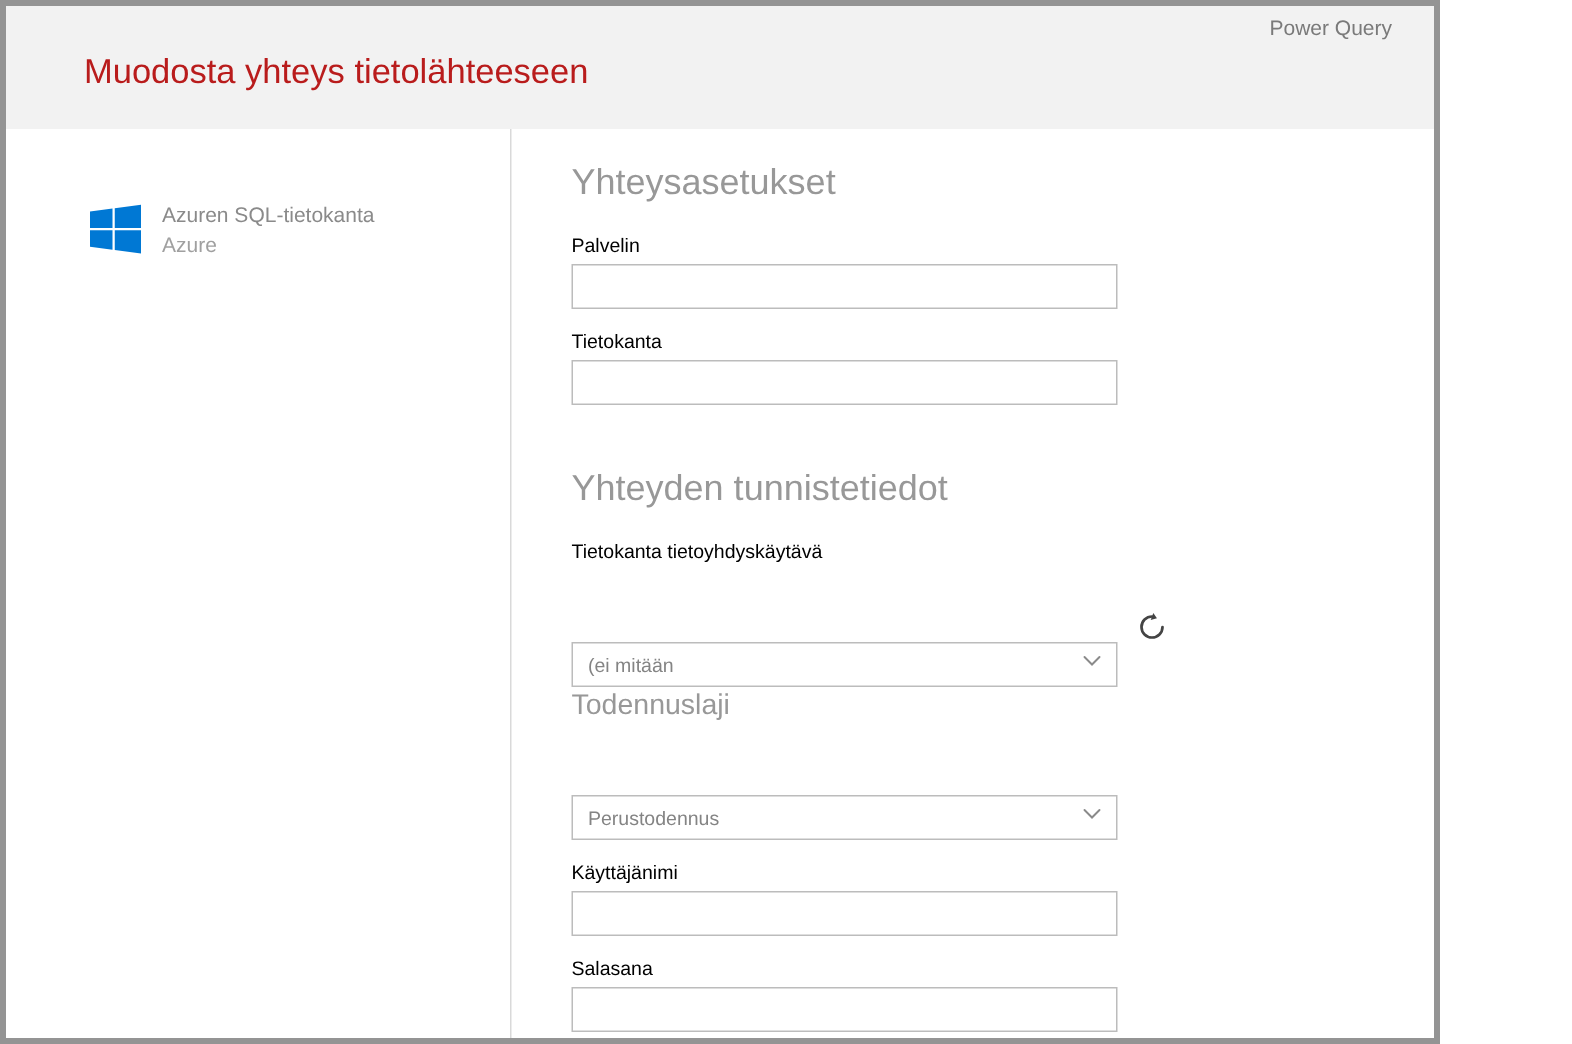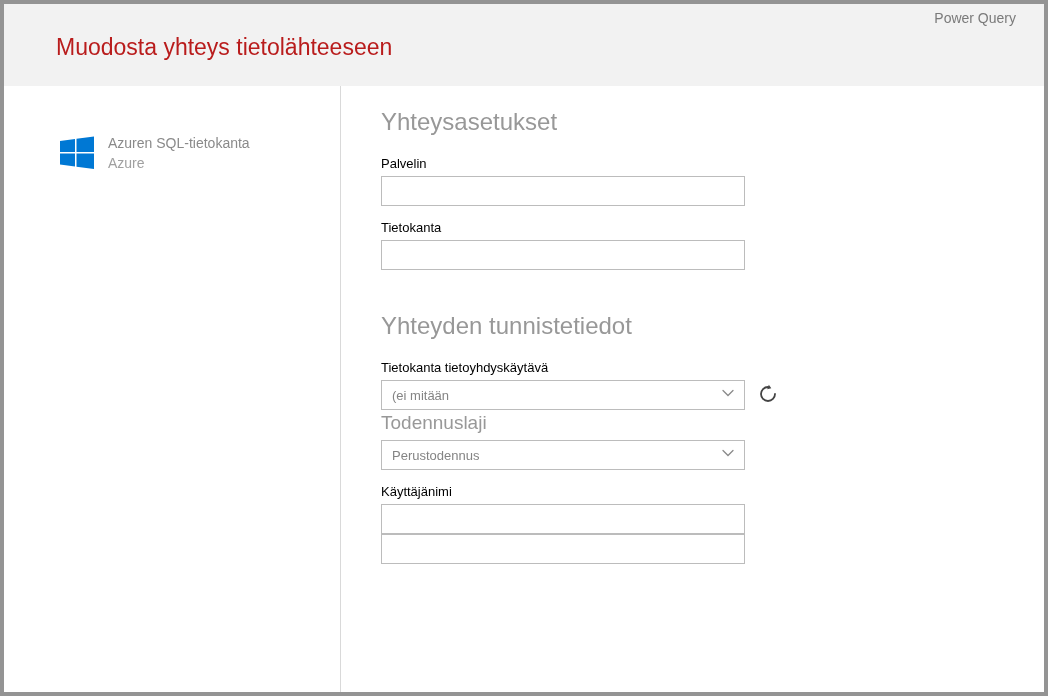--- a/index.html
+++ b/index.html
@@ -8,21 +8,21 @@
       padding: 0;
     }
     body {
       font-family: "Segoe UI", Arial, sans-serif;
       background: #fff;
       width: 1048px;
       height: 696px;
       overflow: hidden;
     }
     .outer-frame {
-      width: 1048px;
+      width: 960px;
       height: 696px;
       border: 4px solid #949494;
       background: #fff;
       position: relative;
     }
     .header-bar {
       height: 82px;
       background: #f2f2f2;
       border-bottom: 1px solid #f2f2f2;
       position: relative;
@@ -117,20 +117,21 @@
       color: #555;
     }
     .select-row {
       display: flex;
       align-items: center;
       gap: 12px;
     }
     .select-wrap {
       position: relative;
       width: 364px;
+      margin-top: 48px;
     }
     .select-input {
       width: 100%;
       height: 30px;
       border: 1px solid #bcbcbc;
       background: #fff;
       padding: 0 30px 0 10px;
       font-size: 13px;
       font-family: inherit;
       color: #848484;
@@ -229,17 +230,18 @@
         <span class="select-caret">
           <svg width="14" height="14" viewBox="0 0 14 14">
               <path d="M2 4.5 L7 9.5 L12 4.5" stroke="#8a8a8a" stroke-width="1.3" fill="none" stroke-linecap="round"></path>
             </svg>
         </span>
       </div>
 
       <div class="field-label">Käyttäjänimi</div>
       <input type="text" class="text-input" value="" style="">
 
+      <div class="field-label">Salasana</div>
       <input type="password" class="text-input" value="" style="">
 
     </div>
   </div>
 </div>
 
 </body></html>

